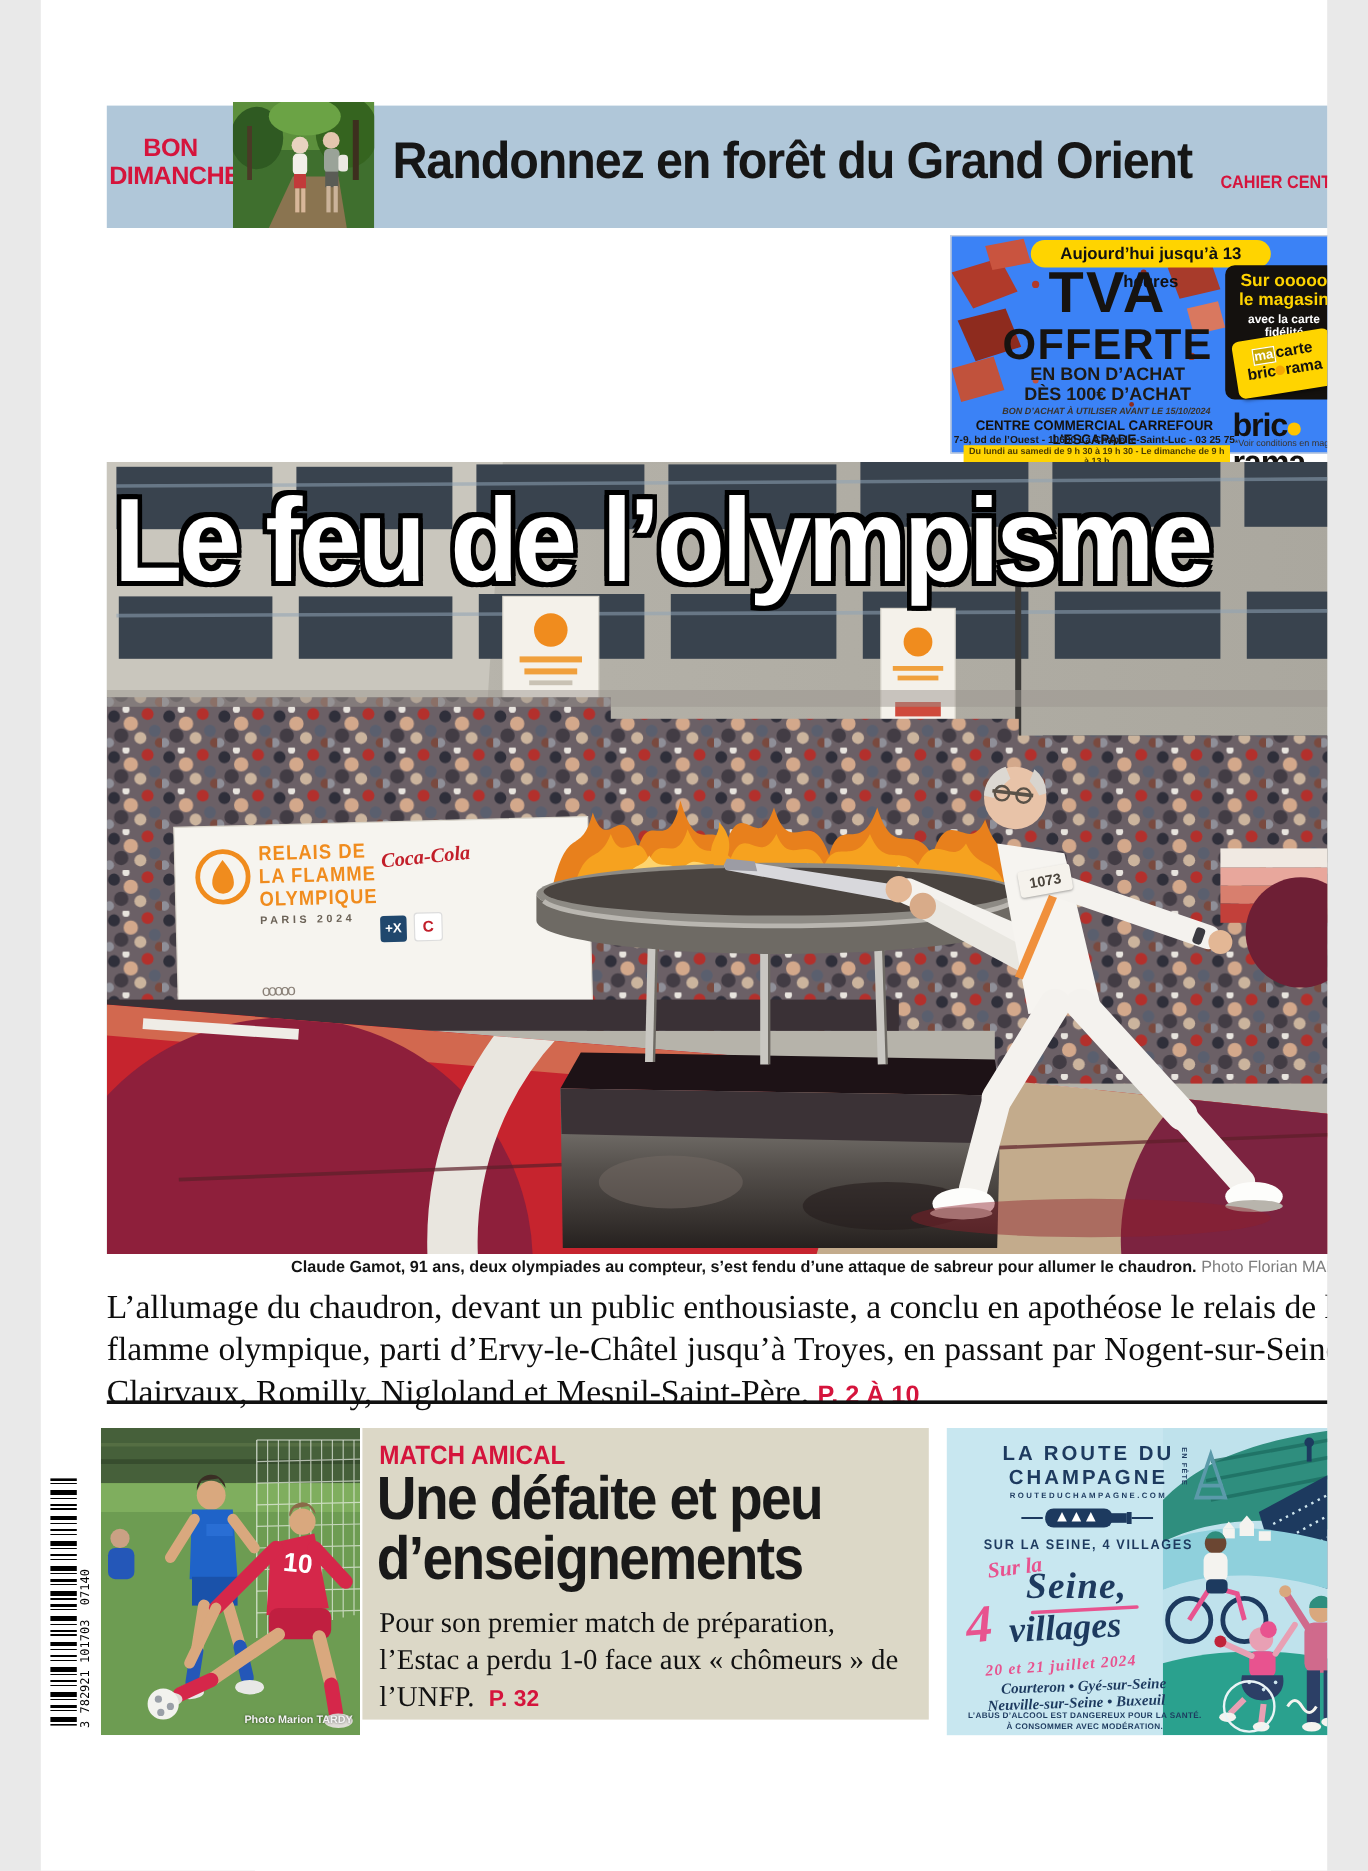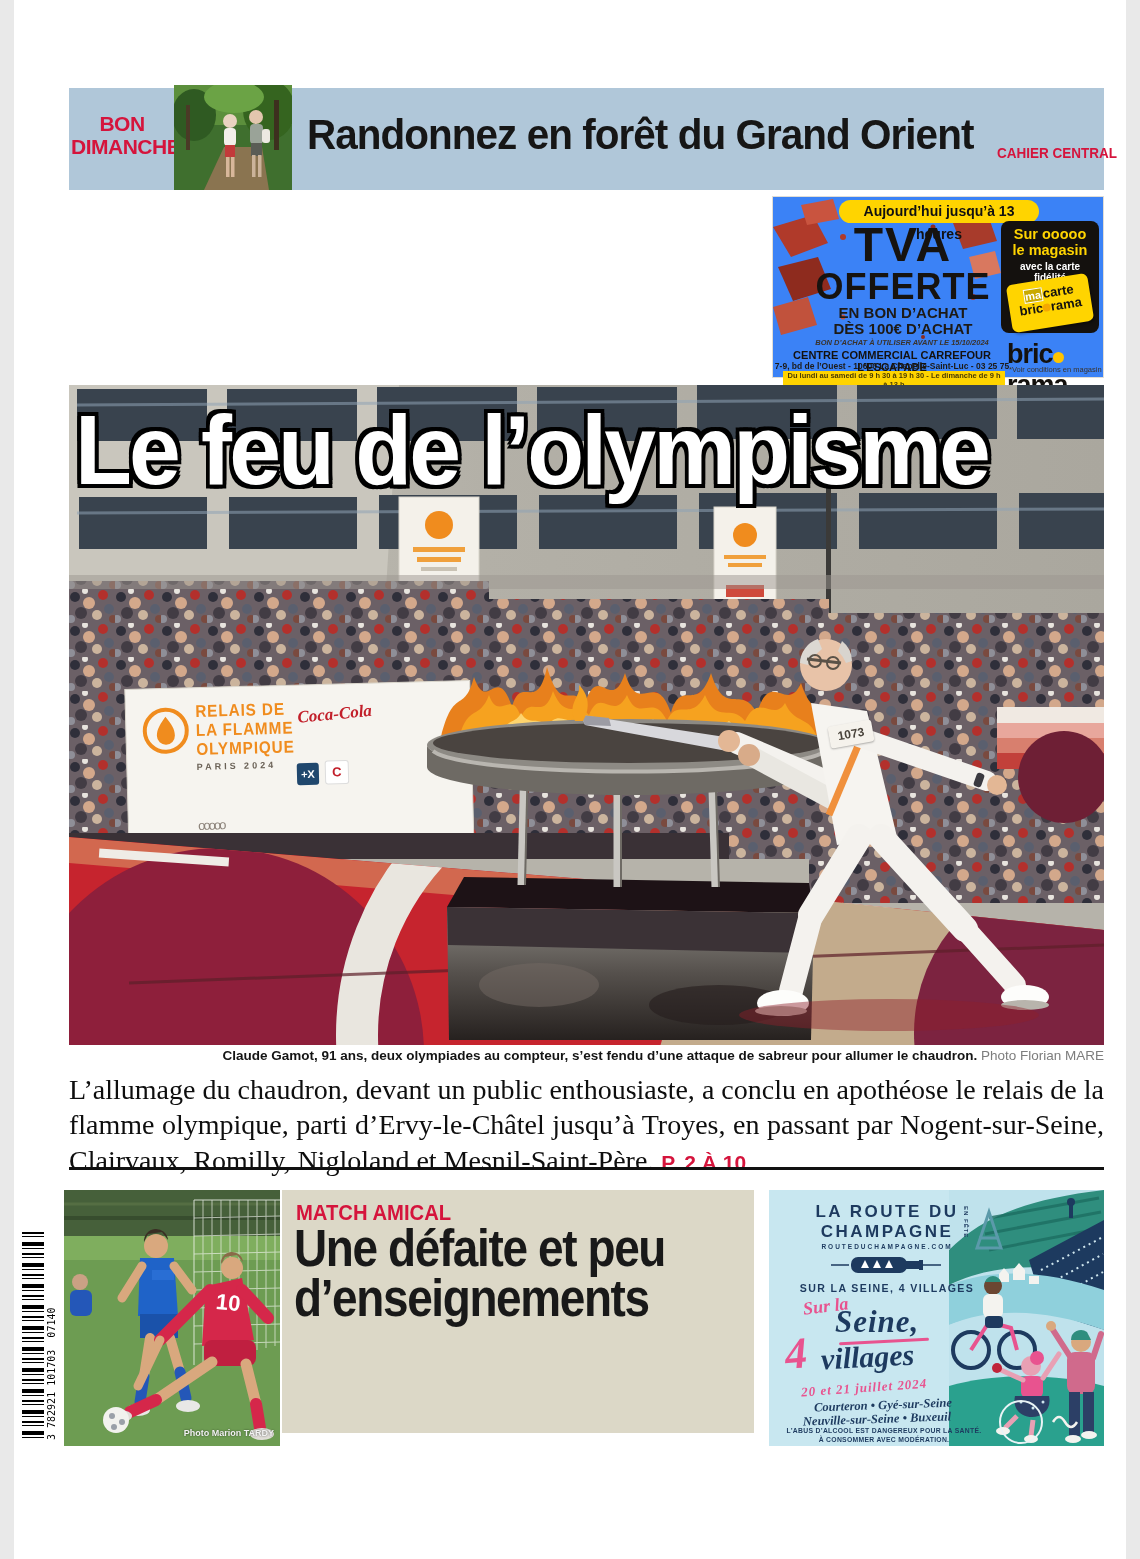--- a/index.html
+++ b/index.html
@@ -1,17 +1,17 @@
 <!DOCTYPE html>
 <html><head>
 <meta charset="utf-8">
 <style>
   html,body{margin:0;padding:0;background:#e9e9e9;}
   #page{position:relative;width:1072px;height:1559px;background:#ffffff;margin:0 auto;overflow:hidden;
-        font-family:"Liberation Sans",sans-serif;padding-left:40px;}
+        font-family:"Liberation Sans",sans-serif;}
   .abs{position:absolute;}
 
   
   #top-banner{left:55px;top:88px;width:1035px;height:102px;background:#b0c7d9;}
   .kicker{left:2px;top:24px;width:102px;color:#d5143c;font-weight:900;font-size:21px;line-height:1.1;
           text-align:center;letter-spacing:-0.5px;}
   #banner-photo{left:105px;top:-3px;width:118px;height:105px;overflow:hidden;}
   .banner-title{left:238px;top:22px;width:700px;font-size:43px;font-weight:900;color:#161616;
                 letter-spacing:-1px;transform:scaleX(.94);transform-origin:left;white-space:nowrap;}
   .banner-tag{left:928px;top:56px;color:#d5143c;font-weight:900;font-size:15px;letter-spacing:0;
@@ -482,20 +482,21 @@
     <div class="abs" style="left:152px;top:100px;color:#fff;font-weight:800;font-size:22px;transform:rotate(6deg)">10</div>
     <div class="foot-credit">Photo Marion TARDY</div>
   </div>
 
   <div id="teaser" class="abs">
     <div class="abs tz-kicker">MATCH AMICAL</div>
     <div class="abs tz-headline">
       <div>Une défaite et peu</div>
       <div>d’enseignements</div>
     </div>
+    <div class="abs tz-body"><span>Pour son premier match de préparation, l’Estac a perdu 1-0 face aux « chômeurs » de l’UNFP.</span>&nbsp; <span class="pref">P. 32</span></div>
   </div>
 
   <div id="ad-champ" class="abs">
     <svg class="abs" style="left:180px;top:0" width="155" height="256" viewBox="0 0 155 256">
       <rect width="155" height="256" fill="#bfe2ec"></rect>
       <path d="M0,60 C30,30 70,10 155,0 L155,90 C100,70 40,75 0,95 Z" fill="#2f8e7e"></path>
       <g stroke="#1d6e62" stroke-width="3" opacity=".8">
         <line x1="40" y1="28" x2="150" y2="8"></line>
           <line x1="36" y1="44" x2="152" y2="22"></line>
           <line x1="40" y1="60" x2="154" y2="38"></line>

